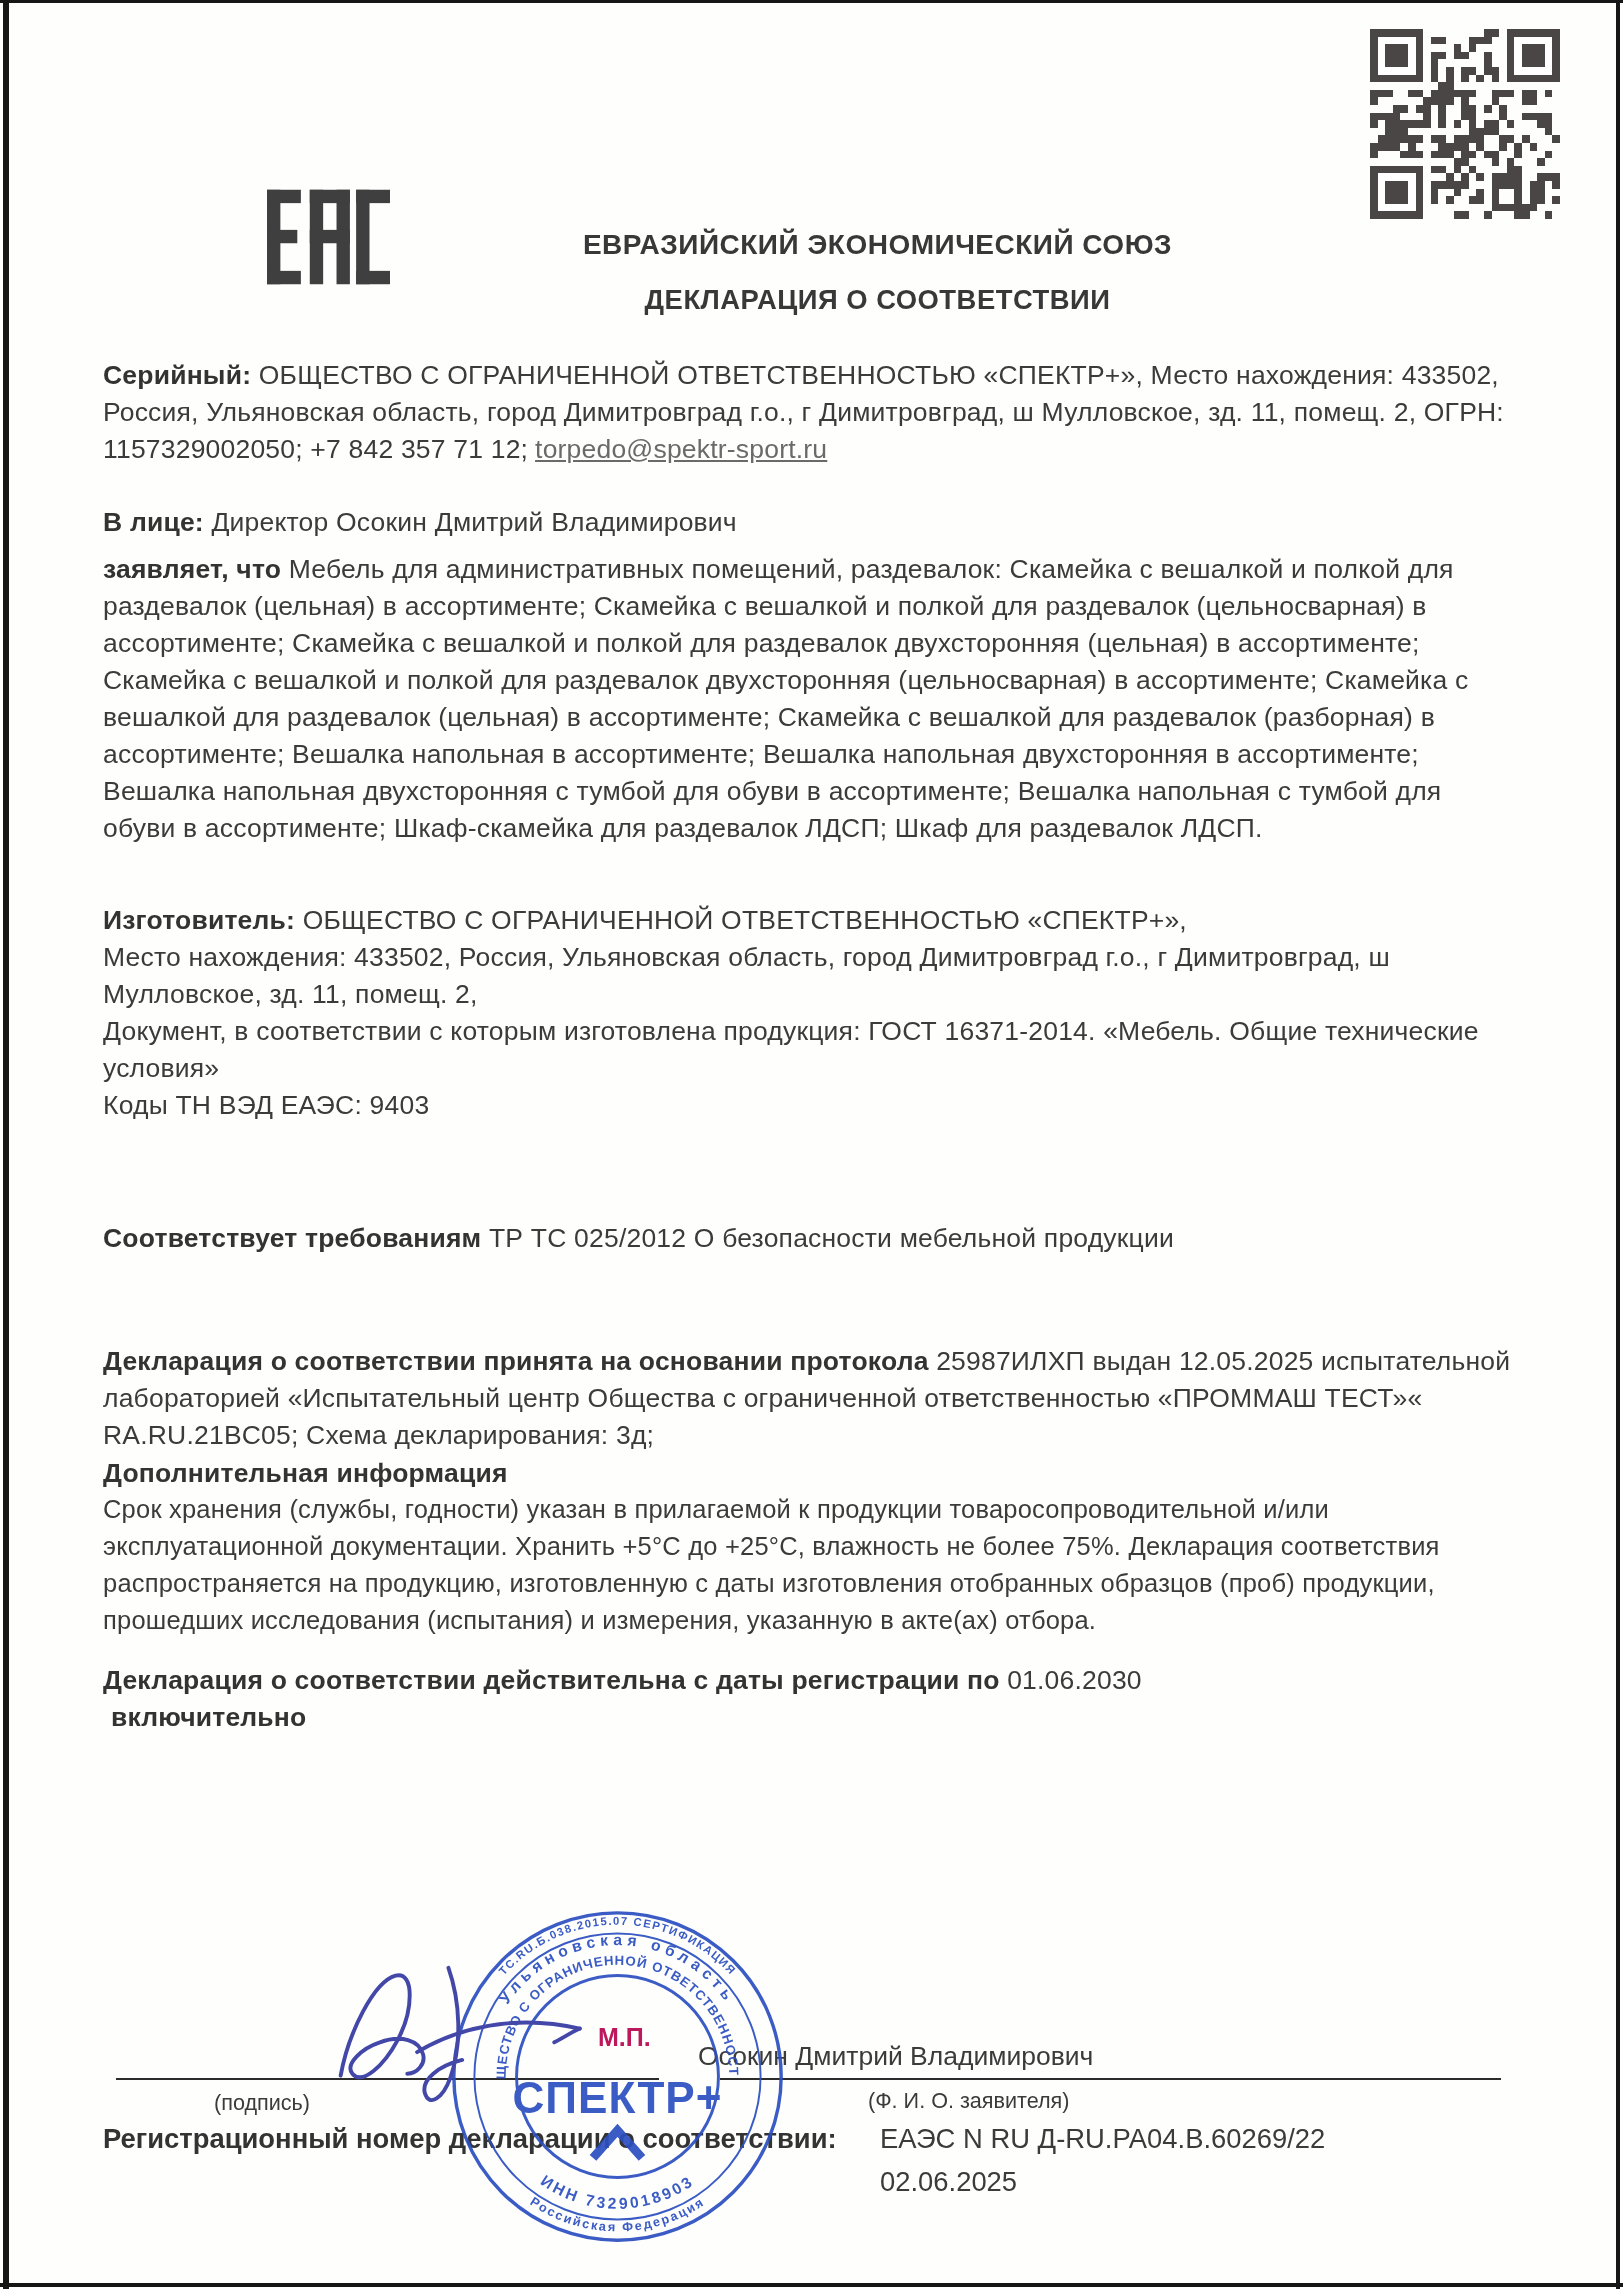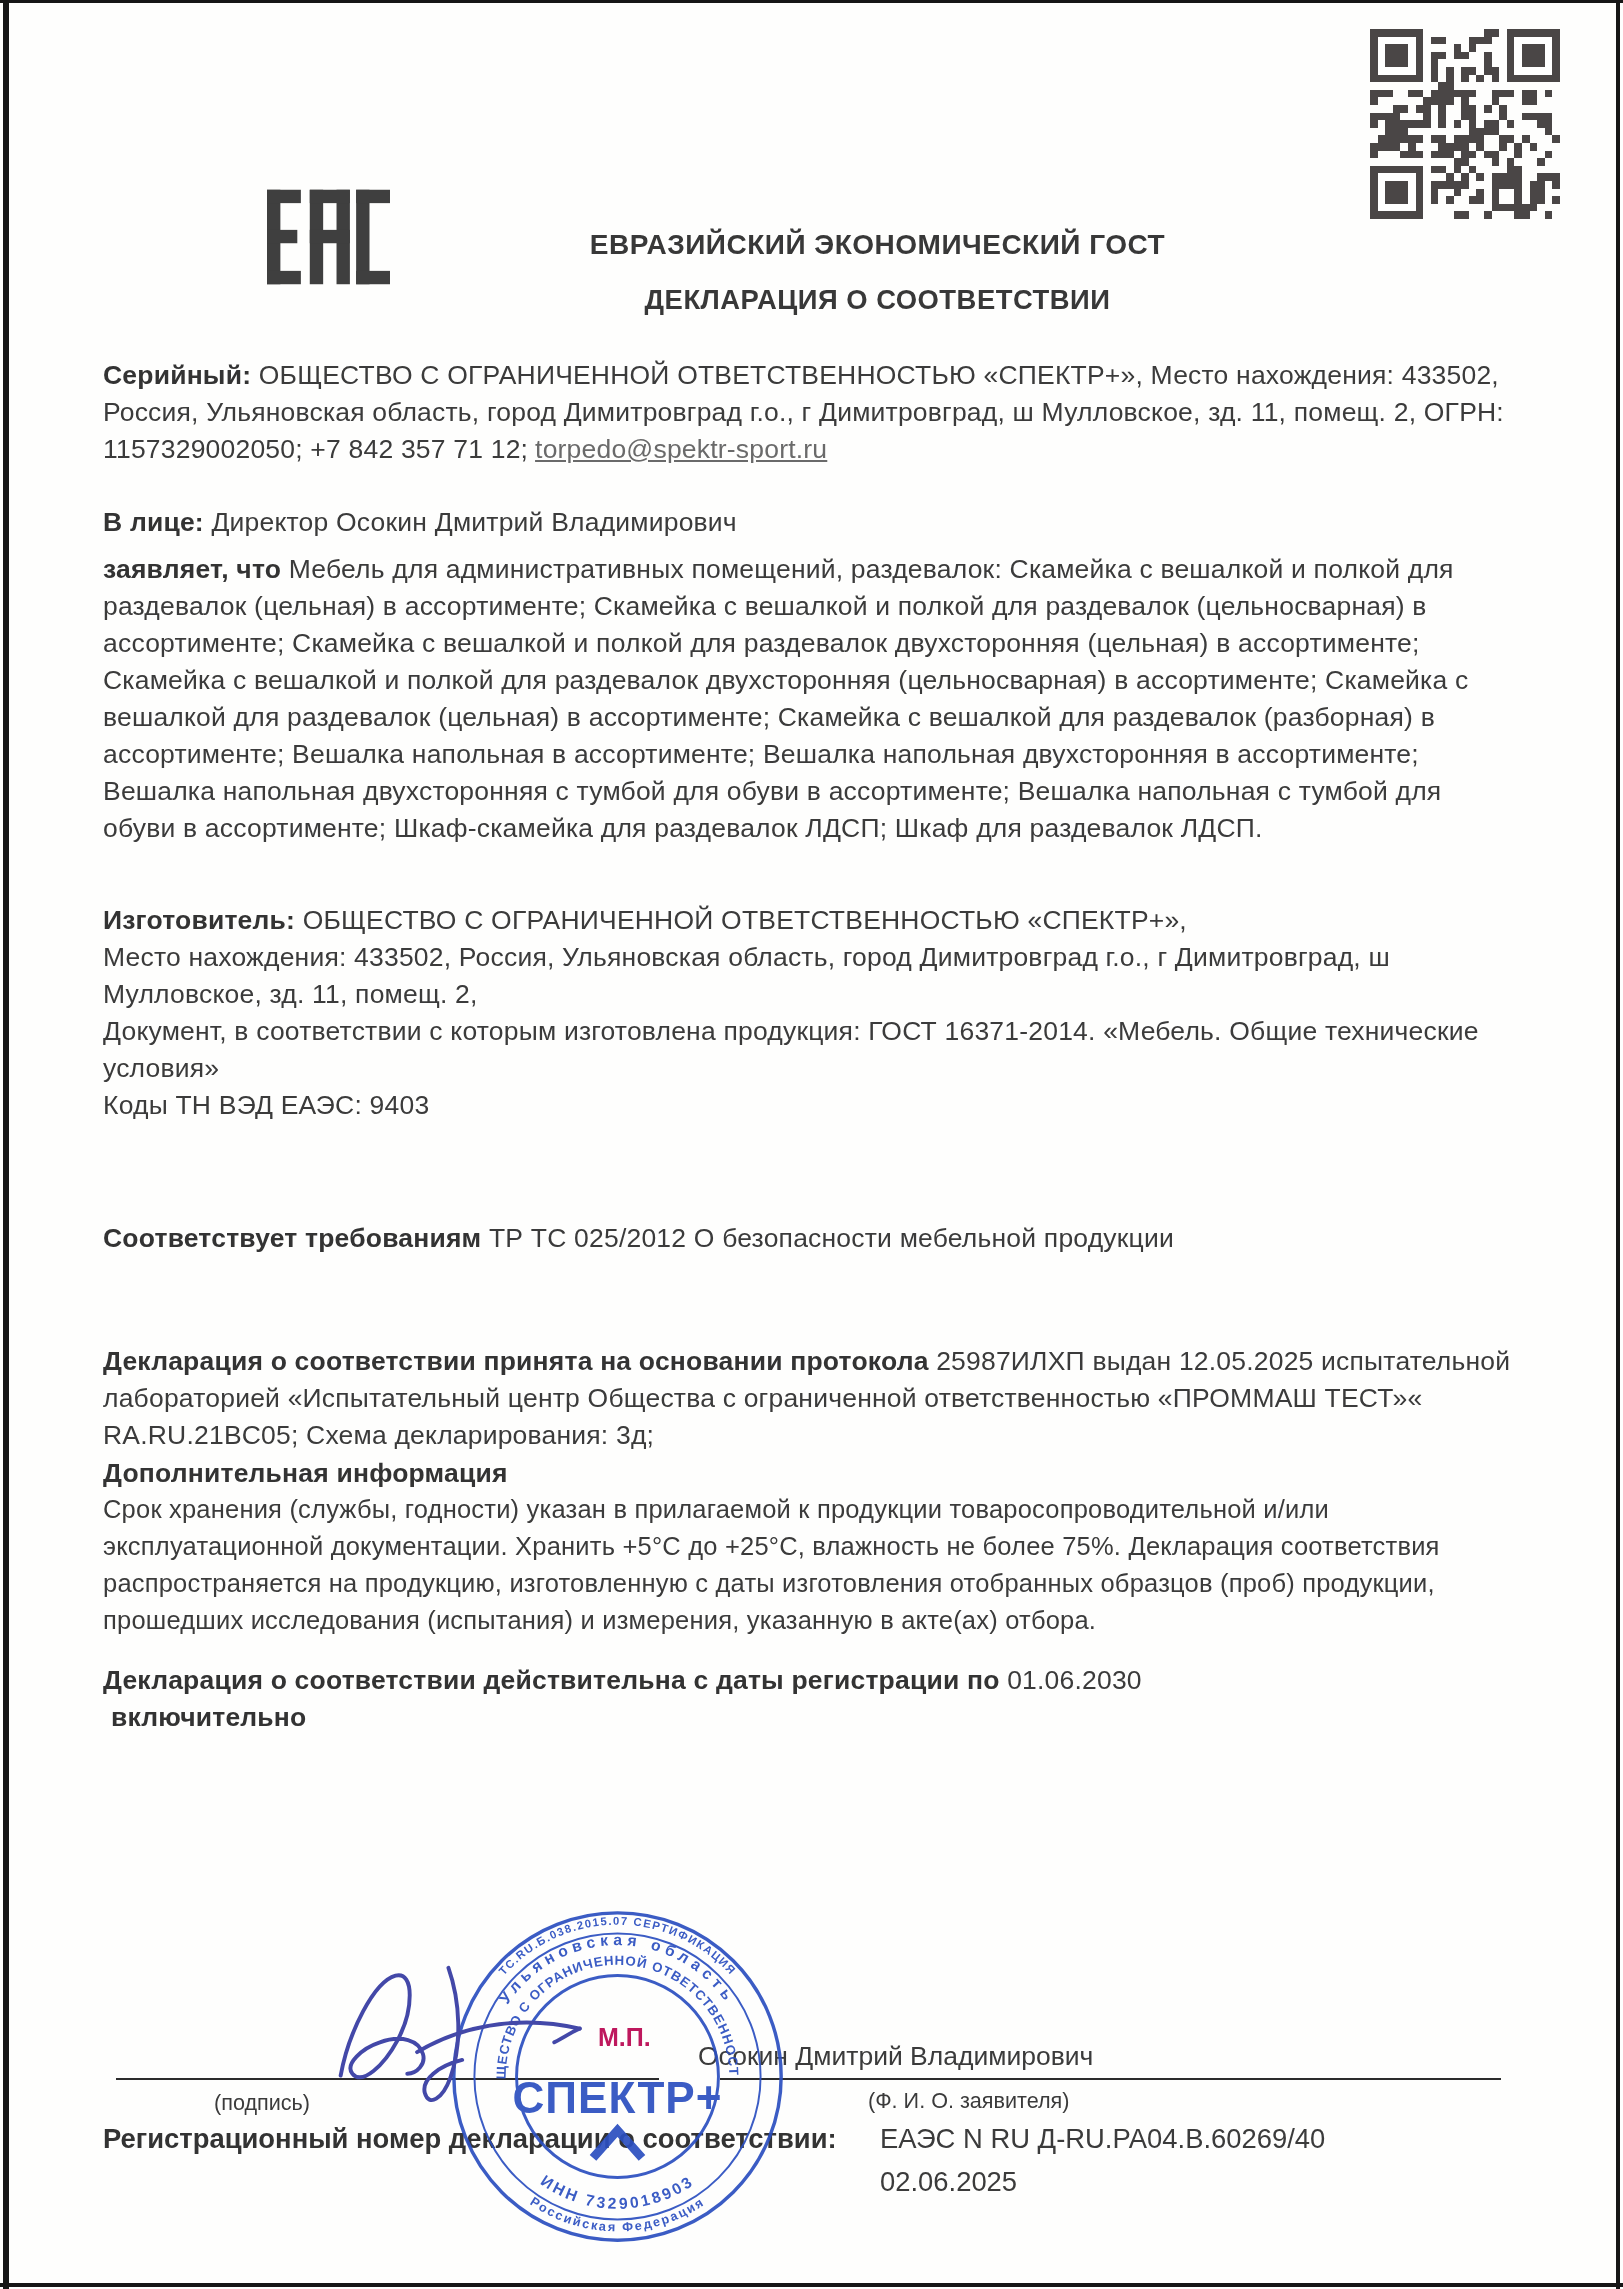--- a/index.html
+++ b/index.html
@@ -258,21 +258,21 @@
       <rect x="48" y="0" width="15" height="106"></rect>
         <rect x="78" y="0" width="15" height="106"></rect>
       <rect x="48" y="0" width="45" height="15"></rect>
         <rect x="48" y="45" width="45" height="15"></rect>
       <rect x="100" y="0" width="15" height="106"></rect>
         <rect x="100" y="0" width="38" height="15"></rect>
       <rect x="100" y="91" width="38" height="15"></rect>
     </g>
   </svg>
 
-  <h1 class="title t1">ЕВРАЗИЙСКИЙ ЭКОНОМИЧЕСКИЙ ГОСТ</h1>
+  <h1 class="title t1">ЕВРАЗИЙСКИЙ ЭКОНОМИЧЕСКИЙ СОЮЗ</h1>
   <h2 class="title t2">ДЕКЛАРАЦИЯ О СООТВЕТСТВИИ</h2>
 
   <p class="para" style="top:357px;">
     <b>Серийный:</b><span> ОБЩЕСТВО С ОГРАНИЧЕННОЙ ОТВЕТСТВЕННОСТЬЮ «СПЕКТР+», Место нахождения: 433502, Россия, Ульяновская область, город Димитровград г.о., г Димитровград, ш Мулловское, зд. 11, помещ. 2, ОГРН: 1157329002050; +7 842 357 71 12;</span><a class="email">torpedo@spektr-sport.ru</a>
   </p>
 
   <p class="para" style="top:504px;">
     <b>В лице:</b><span> Директор Осокин Дмитрий Владимирович</span>
   </p>
 
@@ -349,17 +349,17 @@
   <svg class="signature" width="294" height="147" viewBox="0 0 300 150">
     <g stroke="#4348a8" stroke-width="4" fill="none" stroke-linecap="round">
       <path d="M18,118 C26,74 52,22 74,16 C94,11 92,52 76,82 C62,108 40,128 30,116 C22,106 40,90 58,84 C80,76 98,82 102,96 C105,106 96,116 86,116"></path>
       <path d="M128,8 C140,42 142,86 130,120 C122,142 108,150 104,136 C100,122 118,108 142,102"></path>
       <path d="M96,94 C150,62 210,58 262,70"></path>
       <path d="M236,84 C248,78 256,72 262,70"></path>
     </g>
   </svg>
 
   <div class="reg-label" style="top:2123px;">Регистрационный номер декларации о соответствии:</div>
-  <div class="reg-value" style="top:2123px;">ЕАЭС N RU Д-RU.РА04.В.60269/40</div>
+  <div class="reg-value" style="top:2123px;">ЕАЭС N RU Д-RU.РА04.В.60269/22</div>
   <div class="reg-value" style="top:2166px;">02.06.2025</div>
 
 </div>
 
 
 </body></html>

